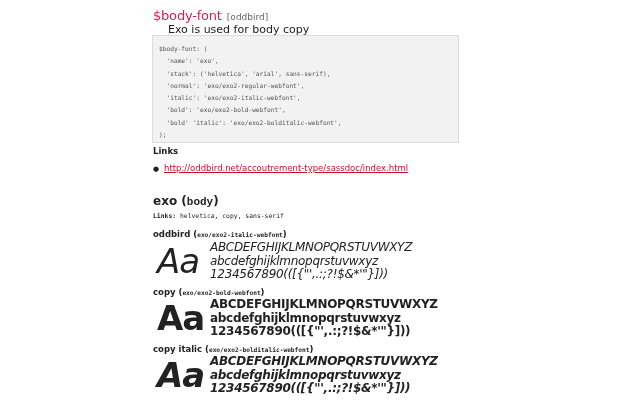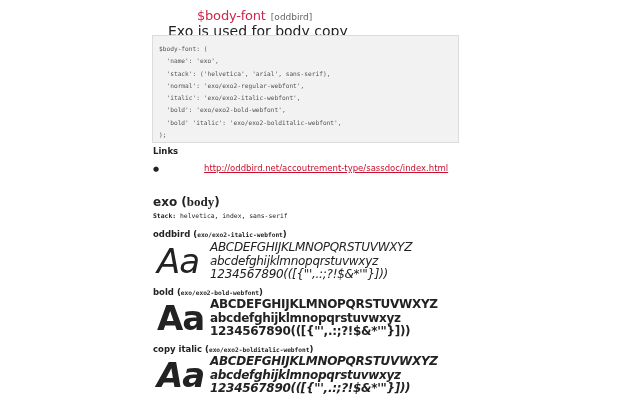--- a/index.html
+++ b/index.html
@@ -1,37 +1,37 @@
 <!DOCTYPE html>
 <html><head>
   <meta charset="utf-8">
   <style>
     html, body { margin: 0; padding: 0; background: #ffffff; }
     body {
       width: 640px; height: 400px; overflow: hidden; position: relative;
       font-family: "DejaVu Sans", sans-serif; color: #222222;
     }
     .title-row { position: absolute; left: 153px; top: 5px; white-space: nowrap; }
-    .title { color: #d0254d; font-size: 13px; letter-spacing: -0.2px; margin-left: 44px; }
+    .title { color: #d0254d; font-size: 13px; letter-spacing: -0.2px; }
     .tag { color: #666; font-size: 9px; }
-    .desc { position: absolute; left: 153px; top: 23px; font-size: 14px; color: #222; white-space: nowrap; padding-left: 15px; }
+    .desc { position: absolute; left: 153px; top: 23px; font-size: 11px; color: #222; white-space: nowrap; padding-left: 15px; }
     .code {
       position: absolute; left: 152px; top: 35px; width: 307px; height: 108px;
       background: #f2f2f2; border: 1px solid #dcdcdc; box-sizing: border-box;
       font-family: "DejaVu Sans Mono", monospace; font-size: 6.2px; color: #555;
       padding: 7px 0 0 6px; line-height: 12.3px; white-space: pre;
     }
     .links-h { position: absolute; left: 153px; top: 146px; font-size: 8.5px; font-weight: bold; }
     .links-list { position: absolute; left: 153px; top: 163px; margin: 0; padding: 0; list-style: none; }
     .links-list li { font-size: 8.5px; white-space: nowrap; }
     .links-list li .bullet { display: inline-block; width: 11px; color: #222; font-size: 7px; }
-    .links-list a { color: #c8102e; text-decoration: underline; margin-left: 40px; }
+    .links-list a { color: #c8102e; text-decoration: underline; }
     .font-h { position: absolute; left: 153px; top: 194px; font-size: 12px; font-weight: bold; white-space: nowrap; }
     .font-h .paren { font-weight: bold; }
-    .font-h .mono { font-family: Liberation Serif, serif; font-size: 13px; }
+    .font-h .mono { font-family: Liberation Mono, monospace; font-size: 11px; }
     .stack { position: absolute; left: 153px; top: 212px; font-family: "DejaVu Sans Mono", monospace; font-size: 6.4px; white-space: nowrap; }
     .stack b { font-weight: bold; }
     .variant-h { position: absolute; left: 153px; font-size: 8.5px; font-weight: bold; white-space: nowrap; }
     .variant-h .mono { font-family: "DejaVu Sans Mono", monospace; font-size: 6.2px; font-weight: bold; }
     .sample-big { position: absolute; left: 157px; font-size: 34px; line-height: 1; letter-spacing: -1px; }
     .sample-lines { position: absolute; left: 210px; font-size: 12px; line-height: 13.5px; white-space: nowrap; letter-spacing: -0.3px; }
     .italic { font-style: italic; }
     .bold { font-weight: bold; }
   </style>
 </head>
@@ -50,37 +50,37 @@
   <li>
     <span class="bullet">●</span><a href="#">http://oddbird.net/accoutrement-type/sassdoc/index.html</a>
   </li>
 </ul>
 
 <div class="font-h">
   <span>exo</span>
   <span class="paren">(</span><span class="mono">body</span><span class="paren">)</span>
 </div>
 <div class="stack">
-  <b>Stack:</b>
-  <span>helvetica, index, sans-serif</span>
+  <b>Links:</b>
+  <span>helvetica, copy, sans-serif</span>
 </div>
 
 <div class="variant-h" style="top:229px;">
   <span>oddbird</span>
   <span>(</span><span class="mono">exo/exo2-italic-webfont</span><span>)</span>
 </div>
 <div class="sample-big italic" style="top:244px;">Aa</div>
 <div class="sample-lines italic" style="top:241px;">
   <div>ABCDEFGHIJKLMNOPQRSTUVWXYZ</div>
   <div>abcdefghijklmnopqrstuvwxyz</div>
   <div>1234567890(([{"',.:;?!$&amp;*'"}]))</div>
 </div>
 
 <div class="variant-h" style="top:287px;">
-  <span>bold</span>
+  <span>copy</span>
   <span>(</span><span class="mono">exo/exo2-bold-webfont</span><span>)</span>
 </div>
 <div class="sample-big bold" style="top:301px;">Aa</div>
 <div class="sample-lines bold" style="top:298px;">
   <div>ABCDEFGHIJKLMNOPQRSTUVWXYZ</div>
   <div>abcdefghijklmnopqrstuvwxyz</div>
   <div>1234567890(([{"',.:;?!$&amp;*'"}]))</div>
 </div>
 
 <div class="variant-h" style="top:344px;">

